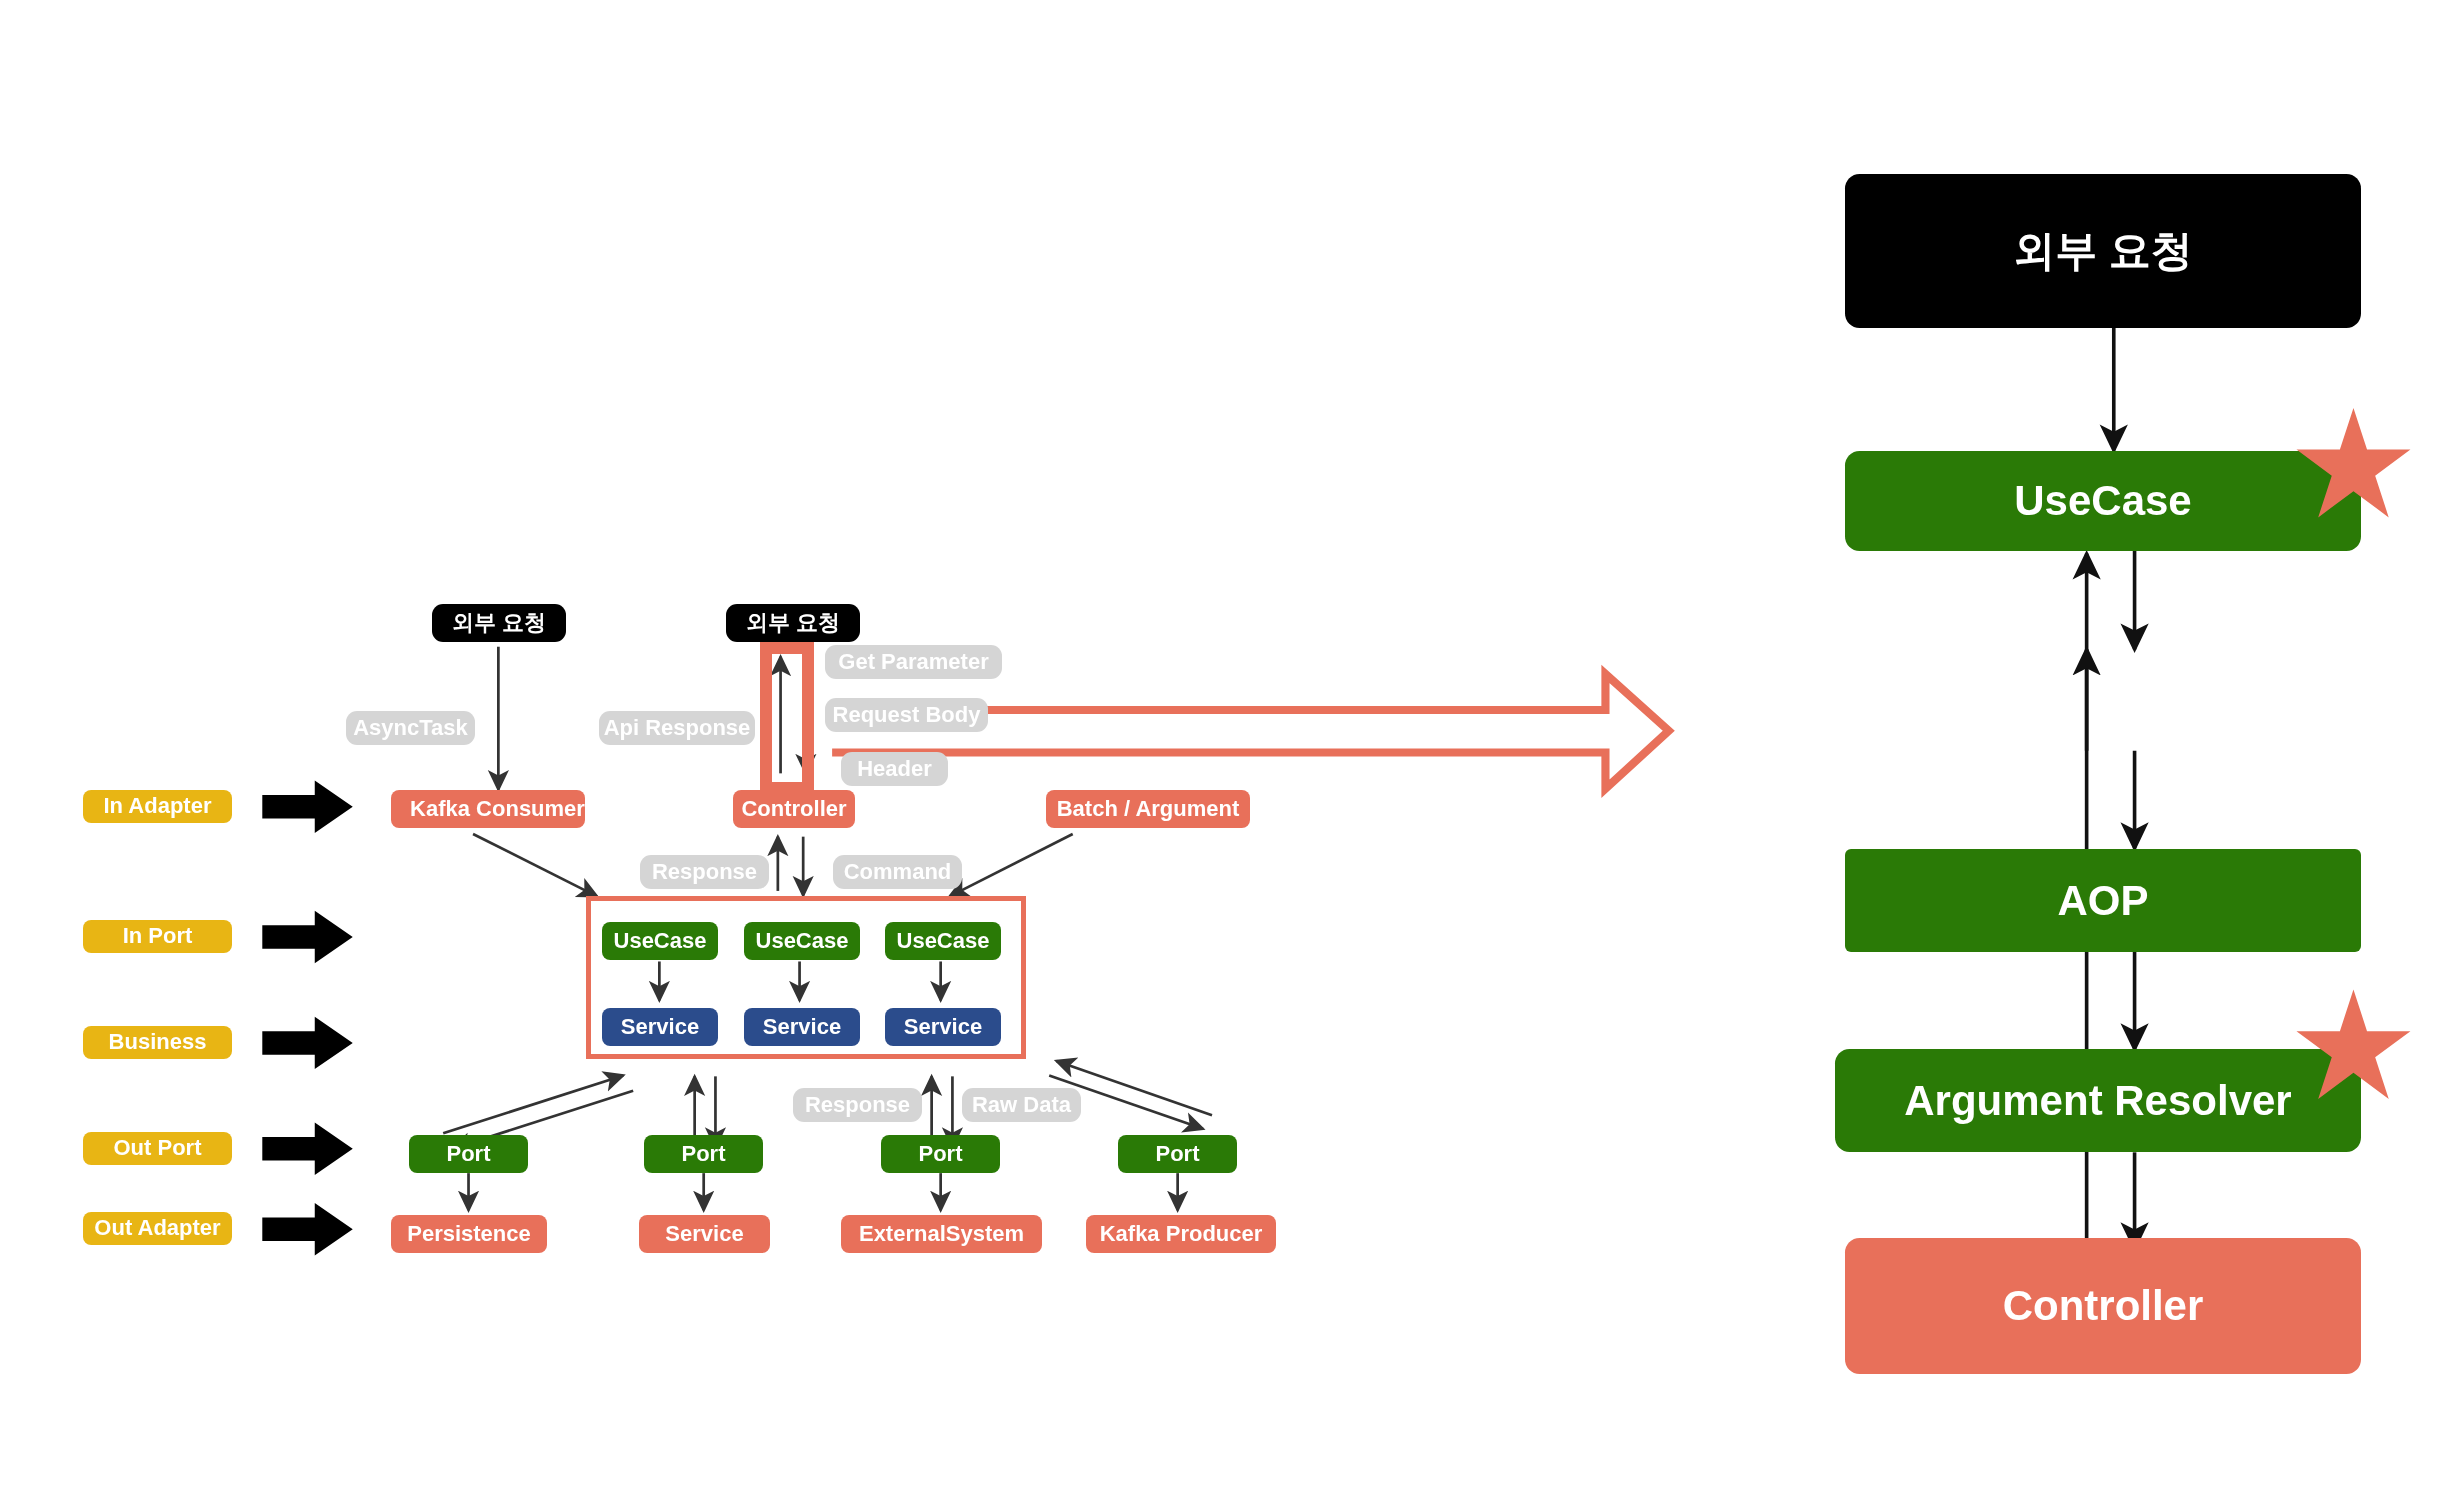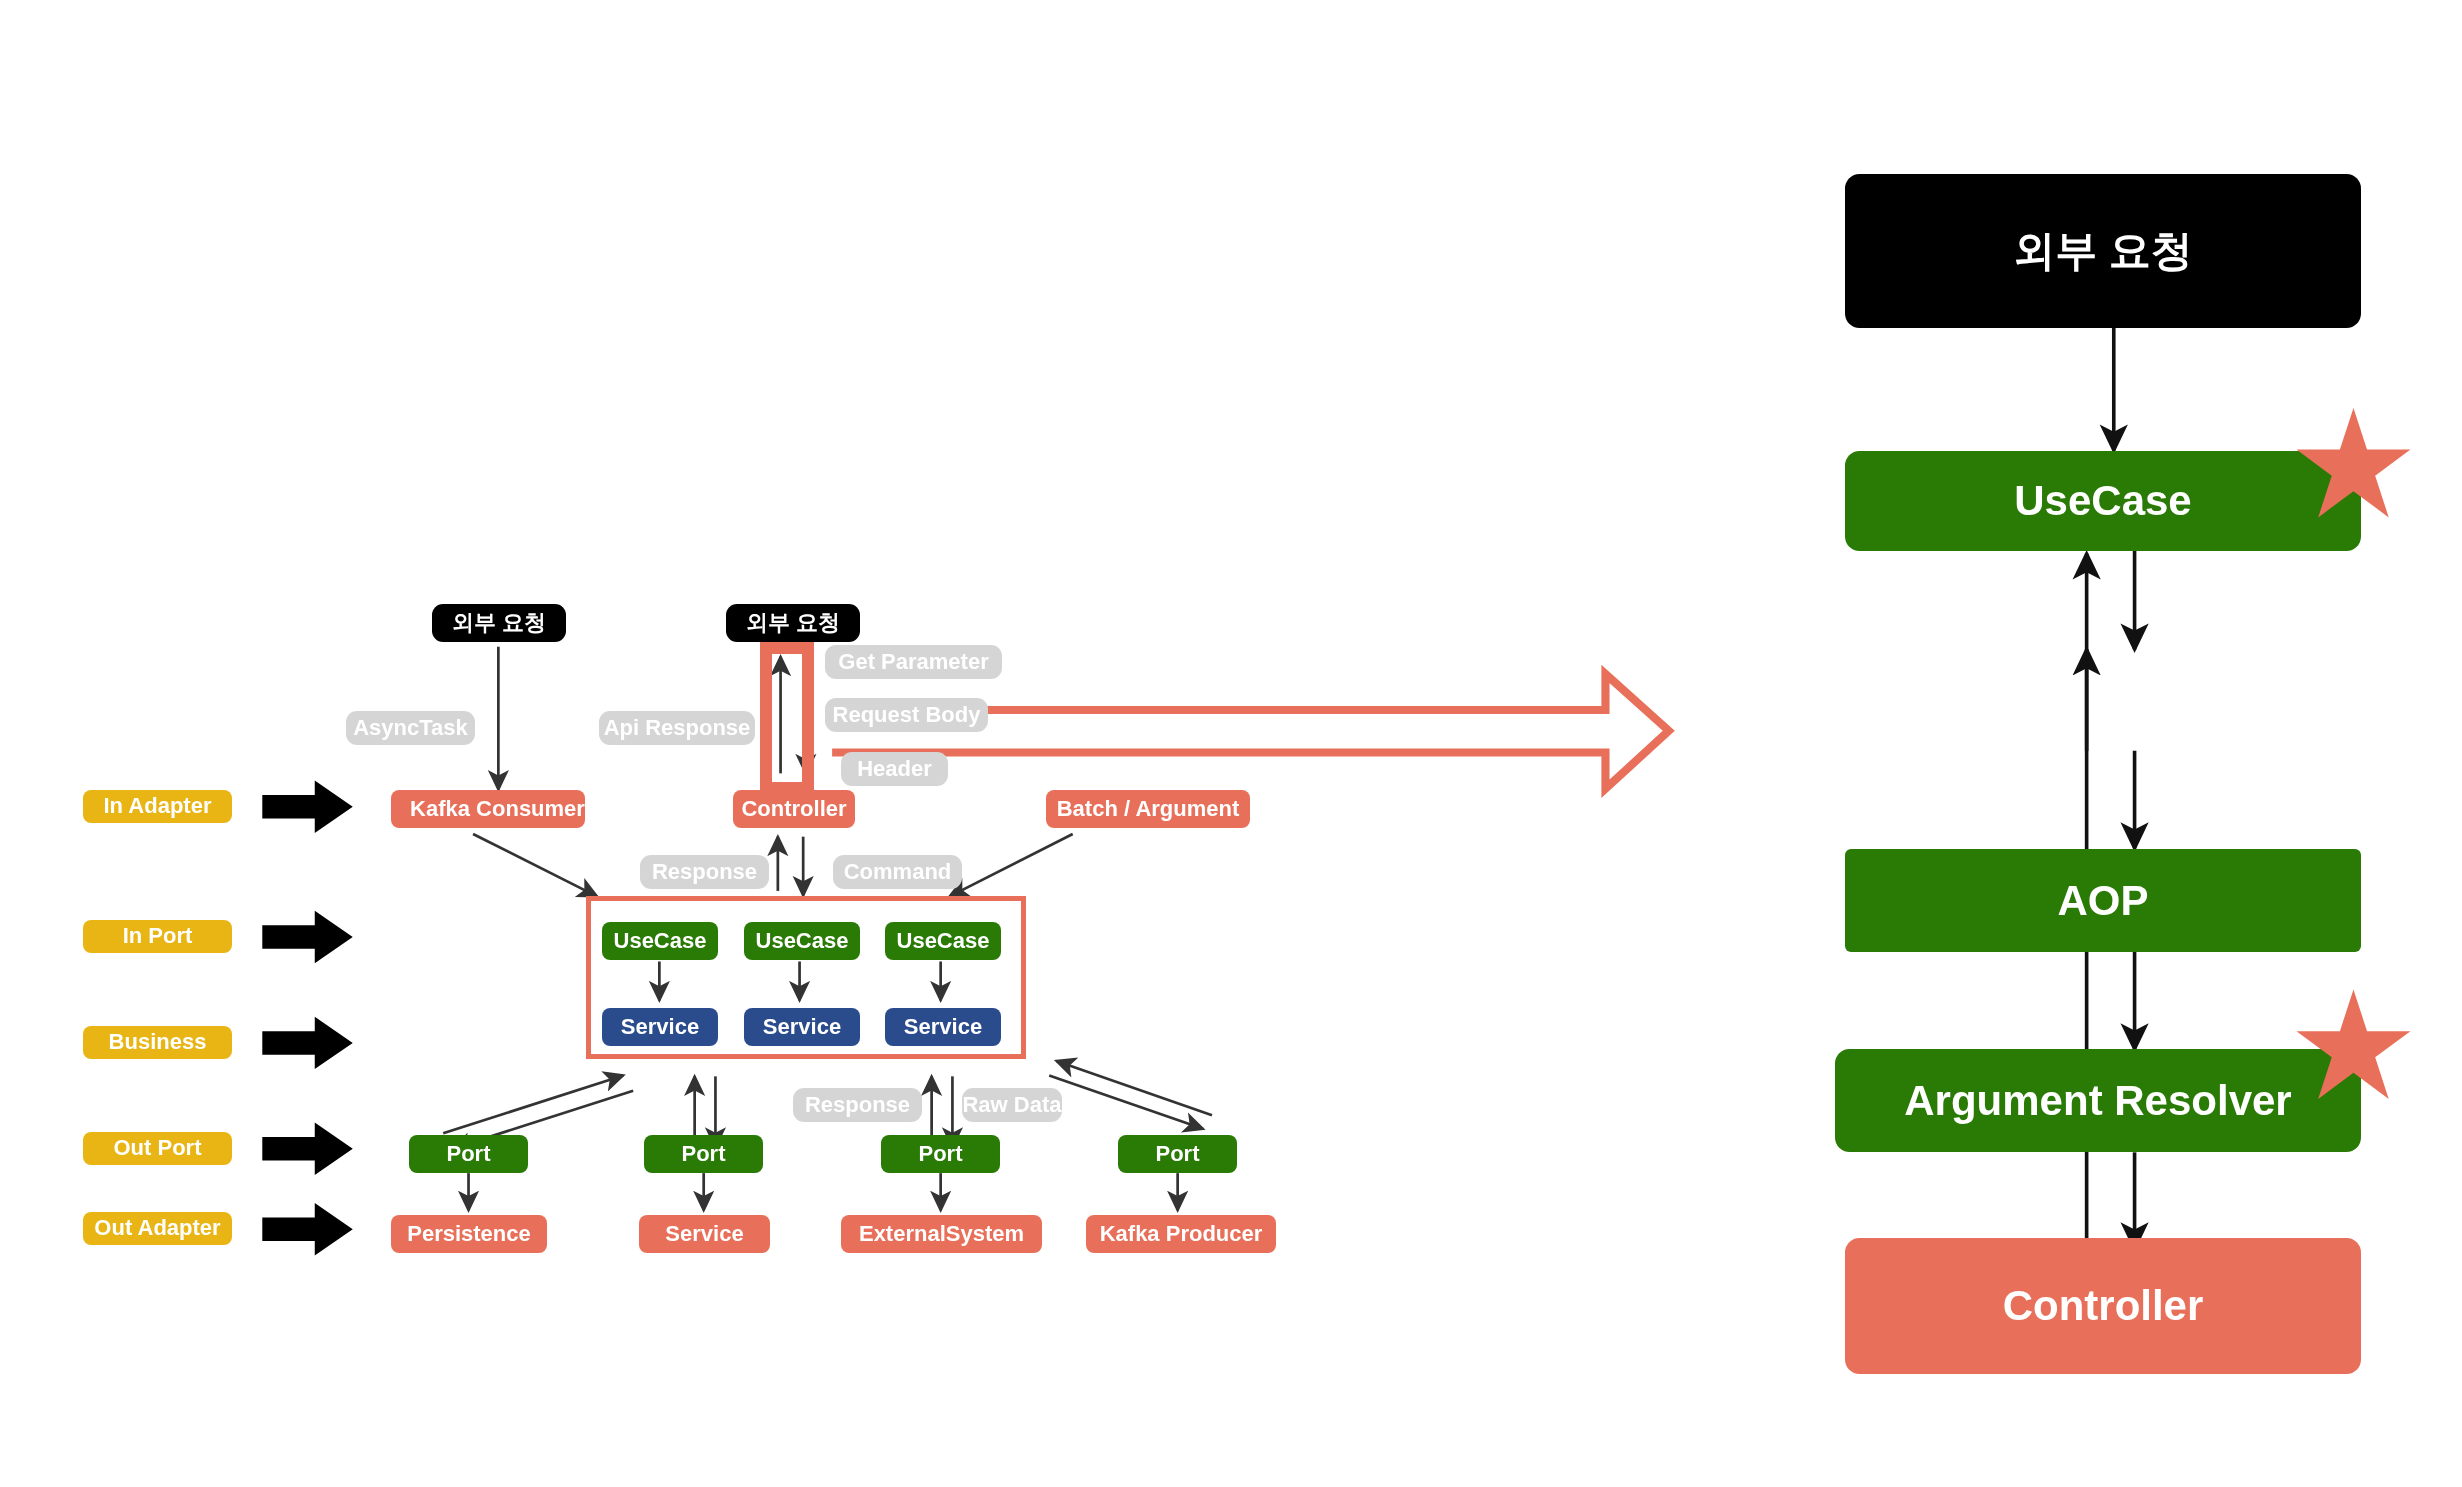--- a/index.html
+++ b/index.html
@@ -197,21 +197,21 @@
   <div class="node pill-black" style="left:726px; top:604px; width:134px; height:38px;">외부 요청</div>
 
   <div class="node pill-grey" style="left:346px; top:711px; width:129px; height:34px;">AsyncTask</div>
   <div class="node pill-grey" style="left:599px; top:711px; width:156px; height:34px;">Api Response</div>
   <div class="node pill-grey" style="left:825px; top:645px; width:177px; height:34px;">Get Parameter</div>
   <div class="node pill-grey" style="left:825px; top:698px; width:163px; height:34px;">Request Body</div>
   <div class="node pill-grey" style="left:841px; top:752px; width:107px; height:34px;">Header</div>
   <div class="node pill-grey" style="left:640px; top:855px; width:129px; height:34px;">Response</div>
   <div class="node pill-grey" style="left:833px; top:855px; width:129px; height:34px;">Command</div>
   <div class="node pill-grey" style="left:793px; top:1088px; width:129px; height:34px;">Response</div>
-  <div class="node pill-grey" style="left:962px; top:1088px; width:100px; height:34px;">Raw Data</div>
+  <div class="node pill-grey" style="left:962px; top:1088px; width:119px; height:34px;">Raw Data</div>
 
   <div class="node pill-coral" style="left:391px; top:790px; width:194px; height:38px;padding-left:19px;">Kafka Consumer</div>
   <div class="node pill-coral" style="left:733px; top:790px; width:122px; height:38px;">Controller</div>
   <div class="node pill-coral" style="left:1046px; top:790px; width:204px; height:38px;">Batch / Argument</div>
 
   <div class="redbox-thick" style="left:760px; top:642px; width:54px; height:152px;"></div>
 
   <div class="redbox" style="left:586px; top:896px; width:440px; height:163px;"></div>
 
   <div class="node pill-green" style="left:602px; top:922px; width:116px; height:38px;">UseCase</div>

